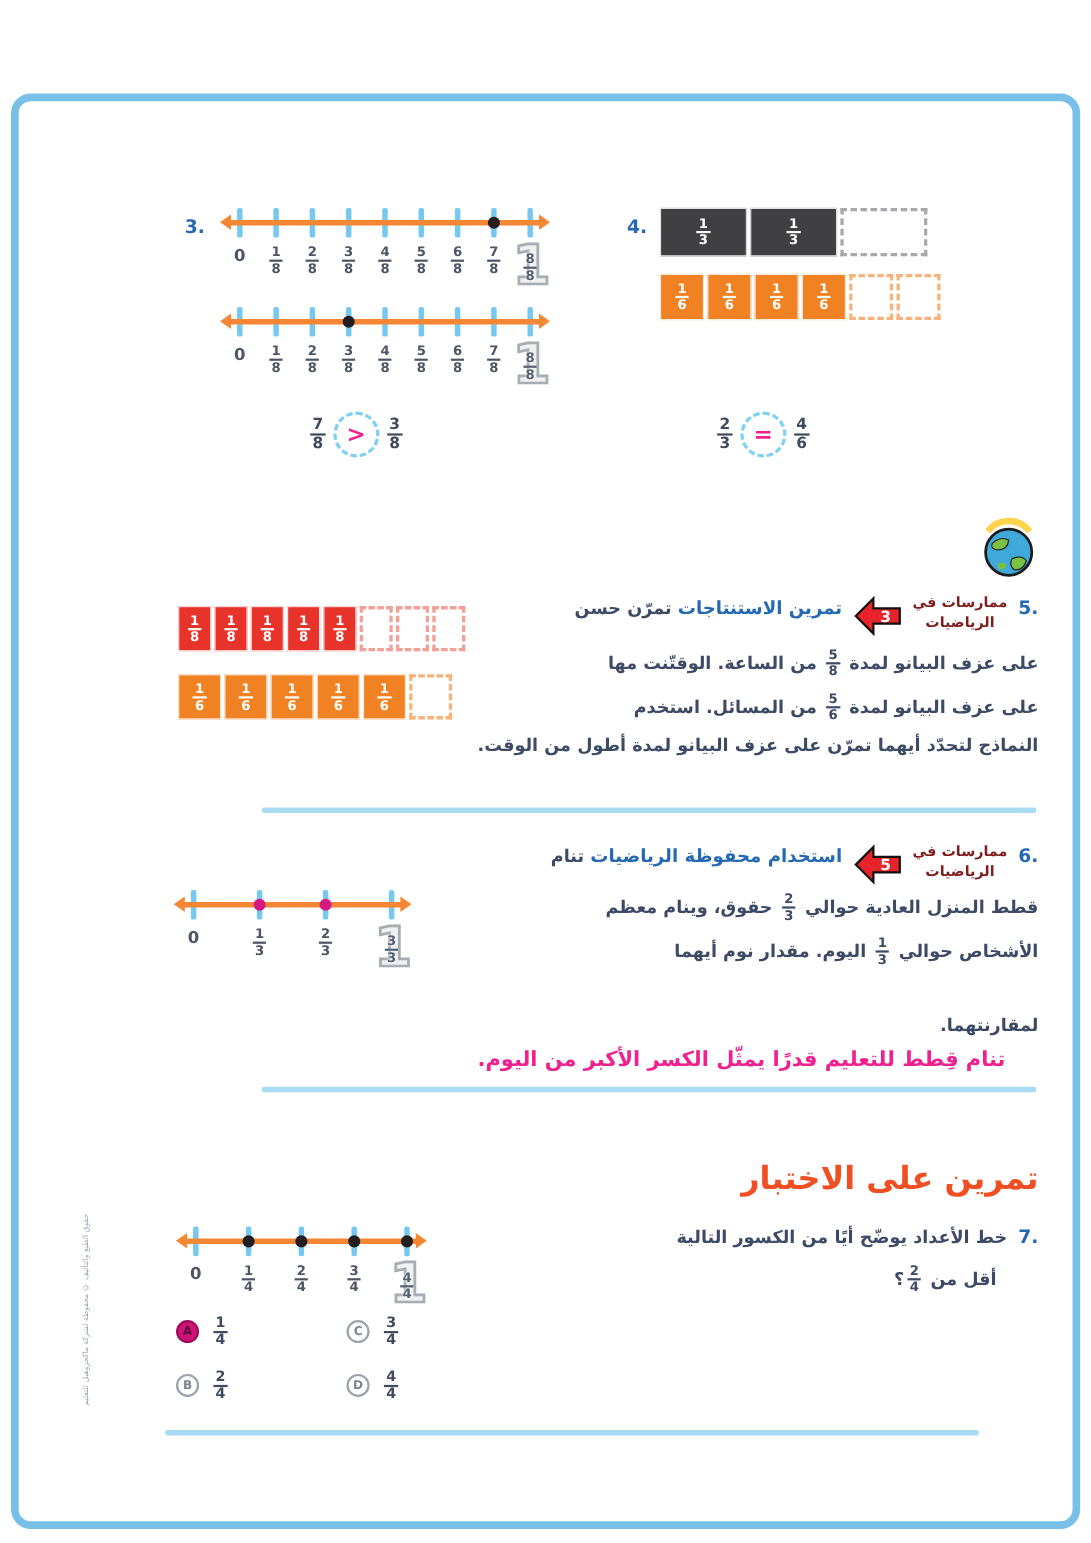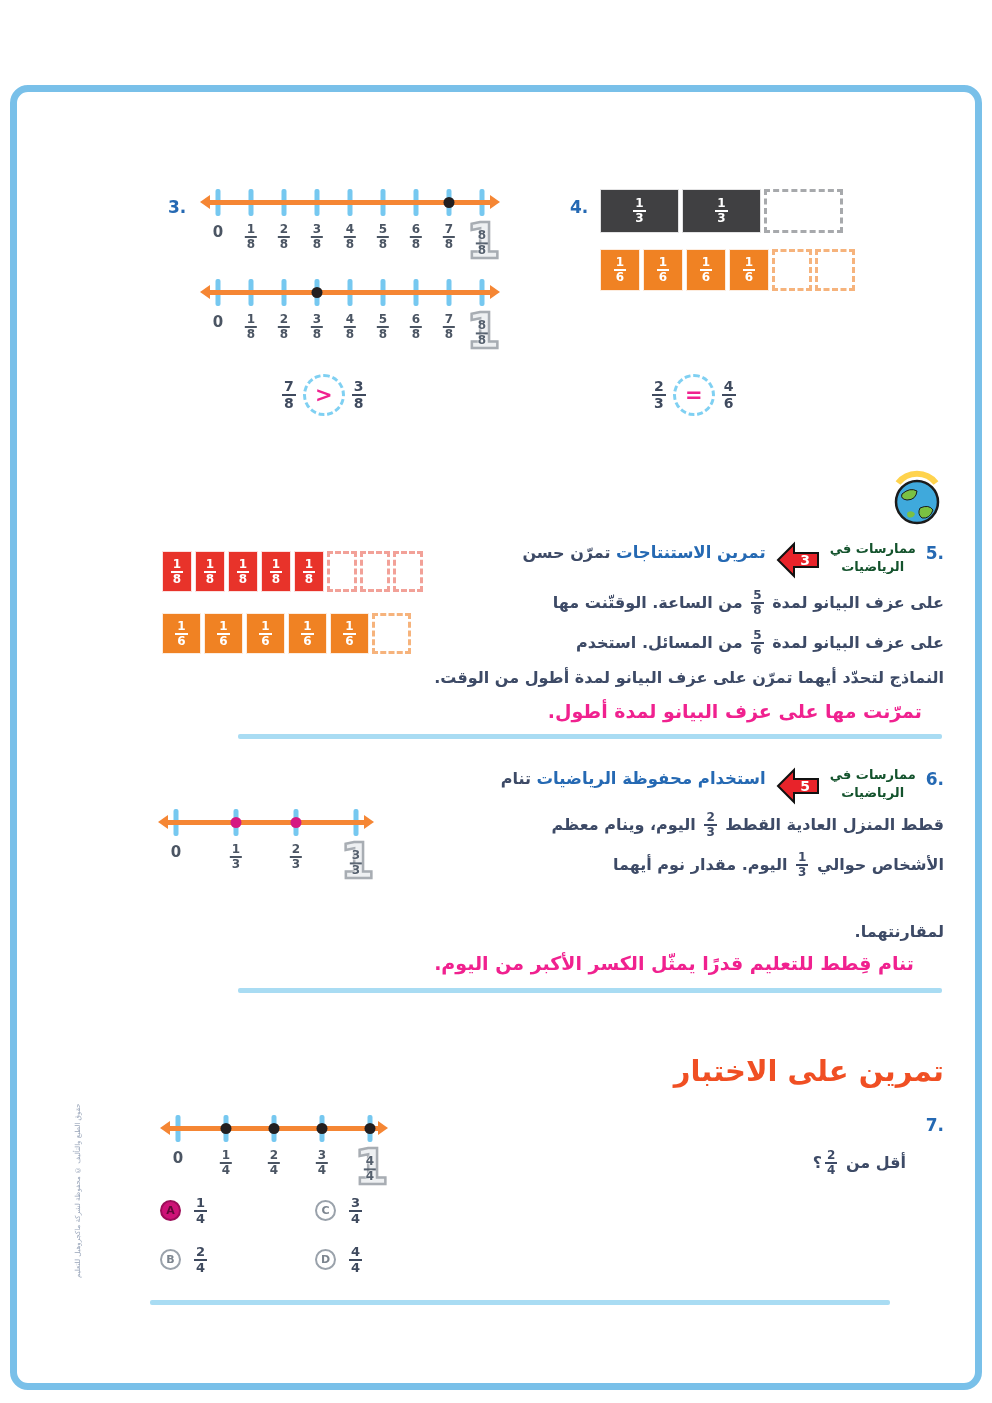--- a/index.html
+++ b/index.html
@@ -44,21 +44,21 @@
   .comparison .frac .num,.comparison .frac .den{font-size:14px;}
   .cmp-circle{width:36px;height:36px;border:3px dashed #7fd0f2;border-radius:50%;display:flex;align-items:center;
               justify-content:center;color:#f0218f;font-weight:bold;font-size:21px;background:#fff;flex:none;}
   
   .solve-heading{position:absolute;display:flex;direction:rtl;align-items:center;gap:9px;}
   .solve-heading .txt{color:#2569b3;font-weight:bold;font-size:31px;}
   .test-heading{position:absolute;direction:rtl;color:#f04f23;font-weight:bold;font-size:29px;white-space:nowrap;}
   
   .qheader{position:absolute;display:flex;direction:rtl;gap:10px;align-items:flex-start;white-space:nowrap;}
   .itemnum-inl{color:#2569b3;font-weight:bold;font-size:17px;direction:ltr;padding-top:3px;}
-  .mp{display:flex;flex-direction:column;align-items:center;color:#14532d;font-weight:bold;font-size:13px;line-height:1.4;}
+  .mp{display:flex;flex-direction:column;align-items:center;color:#7f1d1d;font-weight:bold;font-size:13px;line-height:1.4;}
   .badge{flex:none;margin-top:1px;}
   .lead{font-size:16px;font-weight:bold;padding-top:3px;color:#3d4a66;}
   .lead-bold{color:#2569b3;font-size:16.5px;}
   .bodyline{position:absolute;direction:rtl;white-space:nowrap;font-weight:bold;font-size:16px;color:#3d4a66;}
   .bodyline .frac{margin:0 3px;position:relative;top:-1px;}
   .answer{position:absolute;direction:rtl;white-space:nowrap;color:#f0218f;font-weight:bold;font-size:19px;}
   .ansline{position:absolute;height:5px;background:#a9dcf3;border-radius:2px;}
   
   .options{position:absolute;display:grid;grid-template-columns:auto auto;column-gap:108px;row-gap:20px;}
   .opt{display:flex;align-items:center;gap:13px;direction:ltr;}
@@ -308,21 +308,20 @@
   </div>
   <div class="bodyline" style="right:48px;top:590px"><span>على عزف البيانو لمدة </span><span class="frac">
         <span class="num">5</span>
         <span class="den">8</span>
       </span><span> من الساعة. الوقتّنت مها</span></div>
   <div class="bodyline" style="right:48px;top:630px"><span>على عزف البيانو لمدة </span><span class="frac">
         <span class="num">5</span>
         <span class="den">6</span>
       </span><span> من المسائل. استخدم</span></div>
   <div class="bodyline" style="right:48px;top:668px">النماذج لتحدّد أيهما تمرّن على عزف البيانو لمدة أطول من الوقت.</div>
-  <div class="answer" style="right:70px;top:700px">تمرّنت مها على عزف البيانو لمدة أطول.</div>
   <div class="ansline" style="left:238px;right:50px;top:734px"></div>
   <div class="tilebar" style="left:162px;top:551px;--cw:30px;--ch:41px">
       <div class="tile filled bg-red">
         <span class="frac">
           <span class="num">1</span>
           <span class="den">8</span>
         </span>
       </div>
       <div class="tile filled bg-red">
         <span class="frac">
@@ -393,24 +392,24 @@
       <span>الرياضيات</span>
     </span>
     <span class="badge">
       <svg width="44" height="38" viewBox="0 0 44 38">
         <polygon points="2,19 18,3 18,12 42,12 42,26 18,26 18,35" fill="#e8232a" stroke="#111" stroke-width="2"></polygon>
         <text x="29" y="24" font-size="14" font-weight="bold" fill="#fff" text-anchor="middle">5</text>
       </svg>
     </span>
     <span class="lead"><b class="lead-bold">استخدام محفوظة الرياضيات</b><span> تنام</span></span>
   </div>
-  <div class="bodyline" style="right:48px;top:812px"><span>قطط المنزل العادية القطط </span><span class="frac">
+  <div class="bodyline" style="right:48px;top:812px"><span>قطط المنزل العادية حوالي </span><span class="frac">
         <span class="num">2</span>
         <span class="den">3</span>
-      </span><span> اليوم، وينام معظم</span></div>
+      </span><span> حقوق، وينام معظم</span></div>
   <div class="bodyline" style="right:48px;top:852px"><span>الأشخاص حوالي </span><span class="frac">
         <span class="num">1</span>
         <span class="den">3</span>
       </span><span> اليوم. مقدار نوم أيهما</span></div>
   <div class="bodyline" style="right:48px;top:922px">لمقارنتهما.</div>
   <div class="answer" style="right:78px;top:952px">تنام قِطط للتعليم قدرًا يمثّل الكسر الأكبر من اليوم.</div>
   <div class="ansline" style="left:238px;right:50px;top:988px"></div>
   <div class="numline" style="left:156px;top:806px;width:220px">
       <div class="nl-tick" style="left: 20px;"></div>
       <div class="nl-label" style="left: 20px;">
@@ -441,20 +440,21 @@
         </span>
       </div>
       <div class="nl-line"></div>
       <div class="nl-dot" style="left: 80px; background: rgb(214, 24, 130);"></div>
       <div class="nl-dot" style="left: 140px; background: rgb(214, 24, 130);"></div>
     </div>
 
   <div class="test-heading" style="right:48px;top:1054px">تمرين على الاختبار</div>
   <div class="qheader" style="right:48px;top:1112px">
     <span class="itemnum-inl">7.</span>
+    <span class="lead" style="font-size:16px;color:#3d4a66">خط الأعداد يوضّح أيًا من الكسور التالية</span>
   </div>
   <div class="bodyline" style="right:86px;top:1150px"><span>أقل من </span><span class="frac">
         <span class="num">2</span>
         <span class="den">4</span>
       </span><span>؟</span></div>
   <div class="numline" style="left:158px;top:1112px;width:232px">
       <div class="nl-tick" style="left: 20px;"></div>
       <div class="nl-label" style="left: 20px;">
         <span class="nl-zero">0</span>
       </div>

